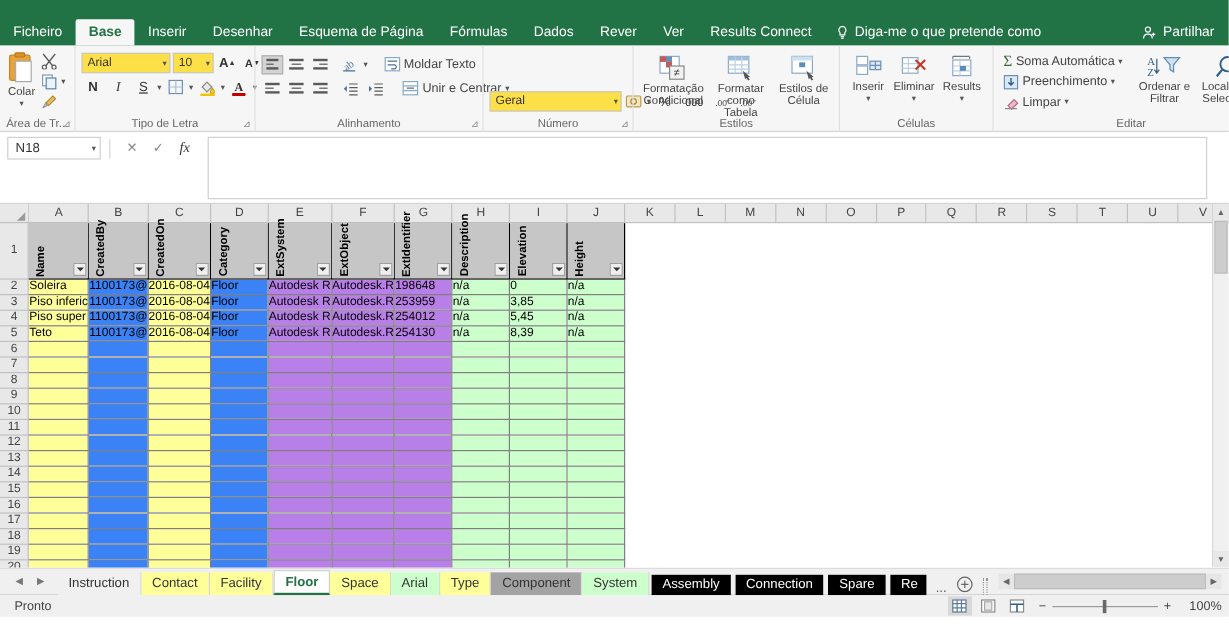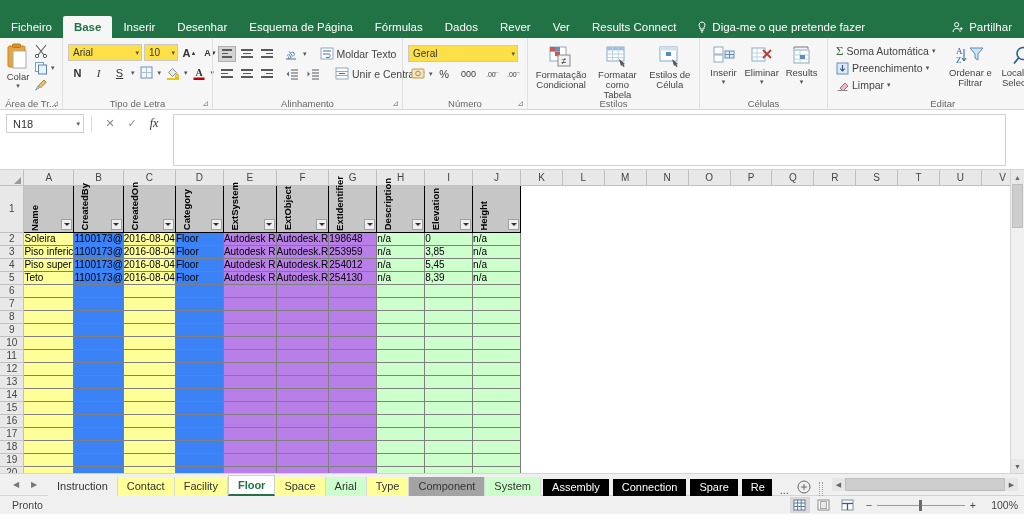--- a/index.html
+++ b/index.html
@@ -198,21 +198,21 @@
   <div class="tab">Rever</div>
   <div class="tab">Ver</div>
   <div class="tab">Results Connect</div>
   <div class="tellme">
     <span class="bulb">
       <svg width="10" height="12" viewBox="0 0 10 12">
           <path d="M5 1a3 3 0 00-2 5.2V8h4V6.2A3 3 0 005 1z" fill="none" stroke="#fff" stroke-width="1"></path>
           <path d="M3.6 9.6h2.8M4 11h2" stroke="#fff" stroke-width="1"></path>
         </svg>
     </span>
-    <span>Diga-me o que pretende fazer</span>
+    <span>Diga-me o que pretende como</span>
   </div>
   <div class="sharebox">
     <span>
       <svg width="12" height="12" viewBox="0 0 12 12">
           <circle cx="4.6" cy="3.6" r="2.1" fill="none" stroke="#fff" stroke-width="1"></circle>
           <path d="M1 11c0-2.2 1.6-3.6 3.6-3.6S8.2 8.8 8.2 11" fill="none" stroke="#fff" stroke-width="1"></path>
           <path d="M9.2 6.2v3M7.7 7.7h3" stroke="#fff" stroke-width="1"></path>
         </svg>
     </span>
     <span>Partilhar</span>
@@ -412,21 +412,21 @@
           <span style="font-size:10.5px">Unir e Centrar</span>
           <span class="caret">▾</span>
         </div>
       </div>
     </div>
     <div class="glabel">Alinhamento</div>
     <div class="dlg">⊿</div>
   </div>
 
   <div class="group" style="width:125px">
-    <div class="gbody" style="flex-direction:column; align-items:flex-start; padding-top:4px">
+    <div class="gbody" style="flex-direction:row; align-items:flex-end; padding-top:4px">
       <div class="ctlrow">
         <div class="combo numfmt">
           <span class="cv">Geral</span>
           <span class="caret">▾</span>
         </div>
       </div>
       <div class="ctlrow">
         <div class="tbtn">
           <span>
             <svg width="14" height="13" viewBox="0 0 14 13">

